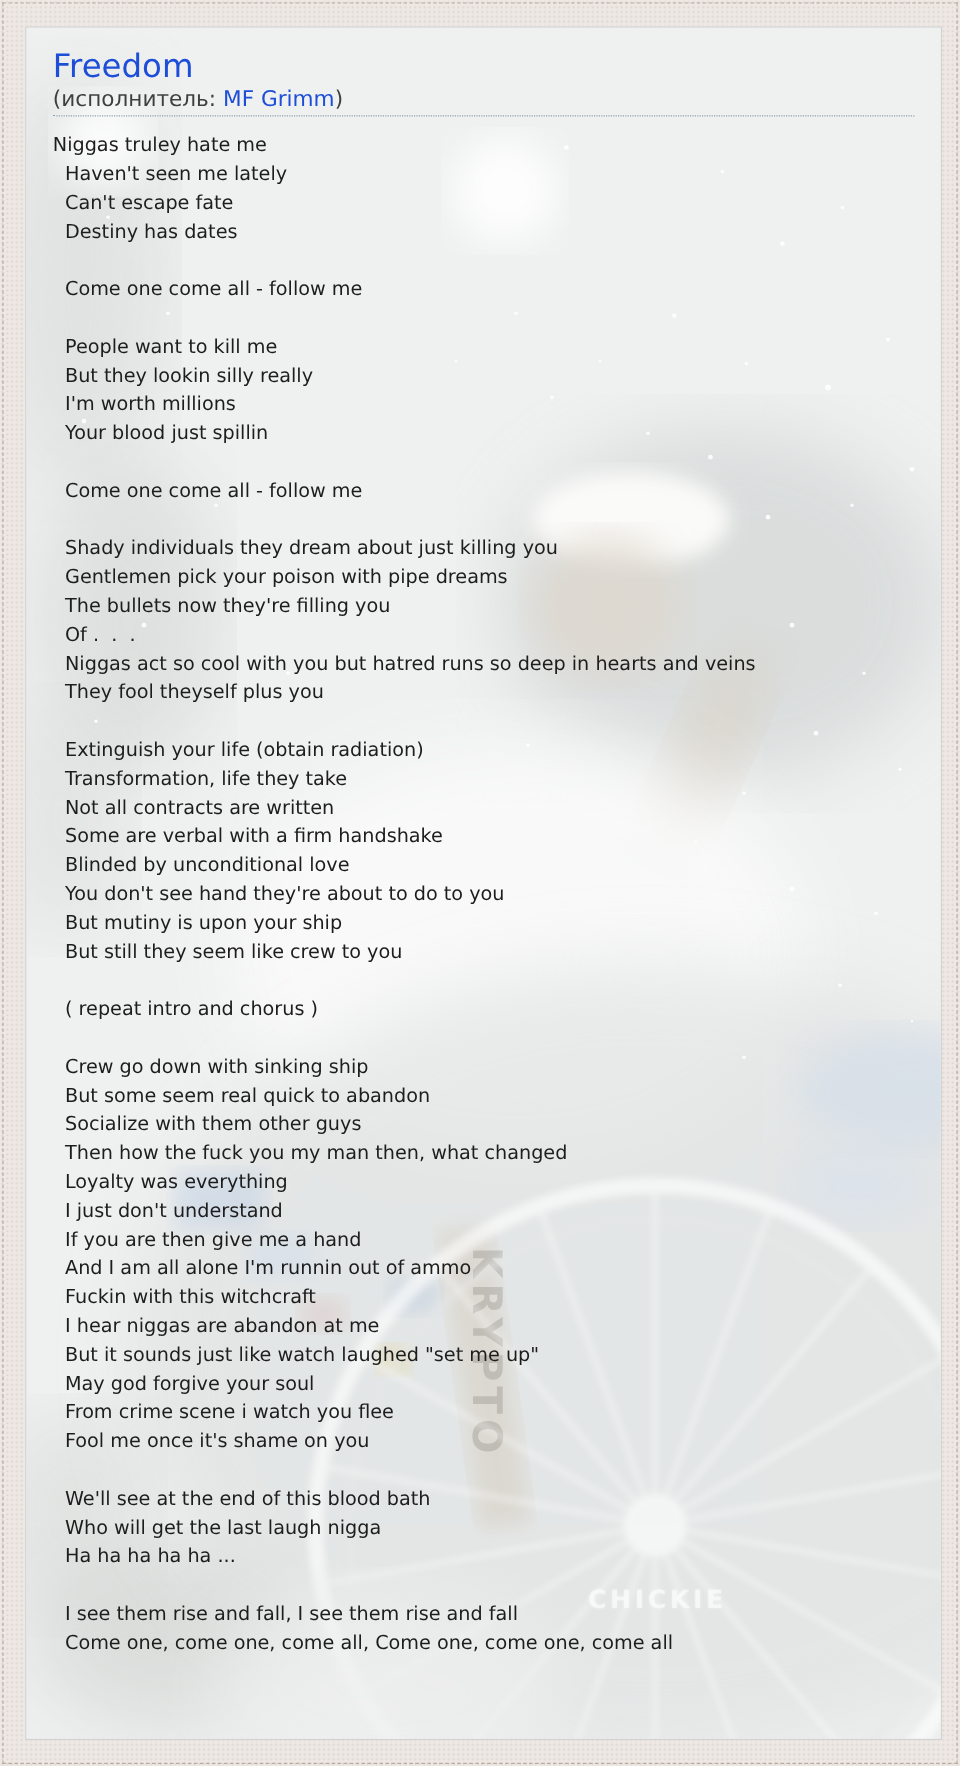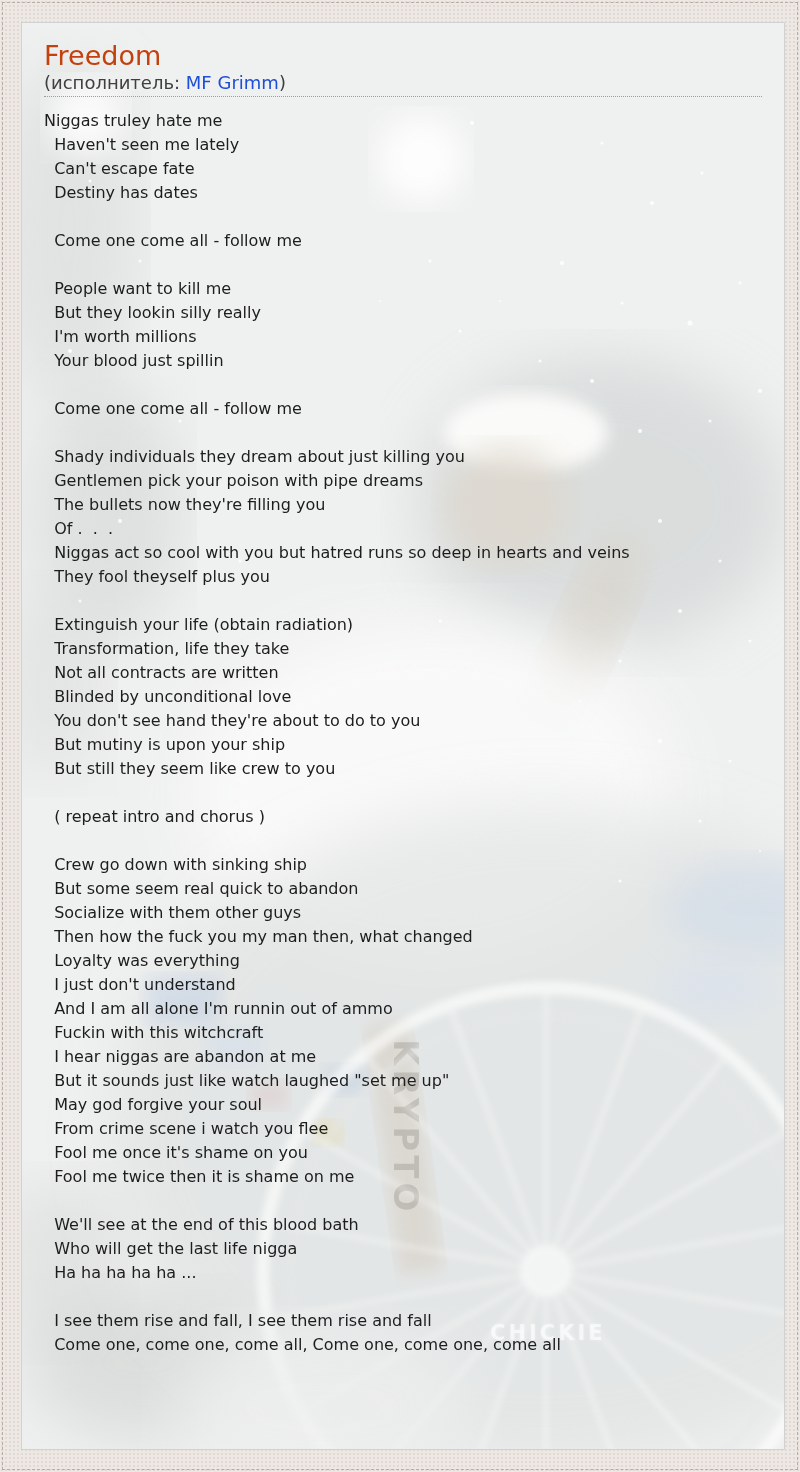--- a/index.html
+++ b/index.html
@@ -29,21 +29,21 @@
     position:absolute; left:468px; top:1298px;
     color:rgba(255,255,255,0.55);
     font-size:21px; font-weight:bold; letter-spacing:3px;
     text-shadow:0 0 3px rgba(255,255,255,0.4);
     pointer-events:none;
   }
   .card-content { position:relative; padding:0 22px; }
   h1.song-title {
     margin:17px 0 0 0;
     font-size:27px; line-height:32px; font-weight:400;
-    color:#c2410c;
+    color:#1d4ed8;
   }
   .artist-line {
     margin:0; font-size:18px; line-height:21px; color:#3f3f3f;
   }
   .artist-link { color:#1d4ed8; text-decoration:none; cursor:pointer; }
   .separator {
     height:0; border-bottom:1px dotted #8fa0ac; margin-top:3px;
   }
   .lyrics { margin-top:12px; font-size:16px; line-height:24px; color:#1d1d1d; }
   .lyric-line { white-space:pre-wrap; min-height:24px; }
@@ -188,43 +188,44 @@
         <div class="lyric-line">  Shady individuals they dream about just killing you</div>
         <div class="lyric-line">  Gentlemen pick your poison with pipe dreams</div>
         <div class="lyric-line">  The bullets now they're filling you</div>
         <div class="lyric-line">  Of .  .  .</div>
         <div class="lyric-line">  Niggas act so cool with you but hatred runs so deep in hearts and veins</div>
         <div class="lyric-line">  They fool theyself plus you</div>
         <div class="lyric-line"></div>
         <div class="lyric-line">  Extinguish your life (obtain radiation)</div>
         <div class="lyric-line">  Transformation, life they take</div>
         <div class="lyric-line">  Not all contracts are written</div>
+        <div class="lyric-line">  Some are verbal with a firm handshake</div>
         <div class="lyric-line">  Blinded by unconditional love</div>
         <div class="lyric-line">  You don't see hand they're about to do to you</div>
         <div class="lyric-line">  But mutiny is upon your ship</div>
         <div class="lyric-line">  But still they seem like crew to you</div>
         <div class="lyric-line"></div>
         <div class="lyric-line">  ( repeat intro and chorus )</div>
         <div class="lyric-line"></div>
         <div class="lyric-line">  Crew go down with sinking ship</div>
         <div class="lyric-line">  But some seem real quick to abandon</div>
         <div class="lyric-line">  Socialize with them other guys</div>
         <div class="lyric-line">  Then how the fuck you my man then, what changed</div>
         <div class="lyric-line">  Loyalty was everything</div>
         <div class="lyric-line">  I just don't understand</div>
+        <div class="lyric-line">  If you are then give me a hand</div>
         <div class="lyric-line">  And I am all alone I'm runnin out of ammo</div>
         <div class="lyric-line">  Fuckin with this witchcraft</div>
         <div class="lyric-line">  I hear niggas are abandon at me</div>
         <div class="lyric-line">  But it sounds just like watch laughed "set me up"</div>
         <div class="lyric-line">  May god forgive your soul</div>
         <div class="lyric-line">  From crime scene i watch you flee</div>
         <div class="lyric-line">  Fool me once it's shame on you</div>
-        <div class="lyric-line">  Fool me twice then it is shame on me</div>
         <div class="lyric-line"></div>
         <div class="lyric-line">  We'll see at the end of this blood bath</div>
-        <div class="lyric-line">  Who will get the last life nigga</div>
+        <div class="lyric-line">  Who will get the last laugh nigga</div>
         <div class="lyric-line">  Ha ha ha ha ha ...</div>
         <div class="lyric-line"></div>
         <div class="lyric-line">  I see them rise and fall, I see them rise and fall</div>
         <div class="lyric-line">  Come one, come one, come all, Come one, come one, come all</div>
       </div>
   </div>
 </div>
 
 </body></html>

